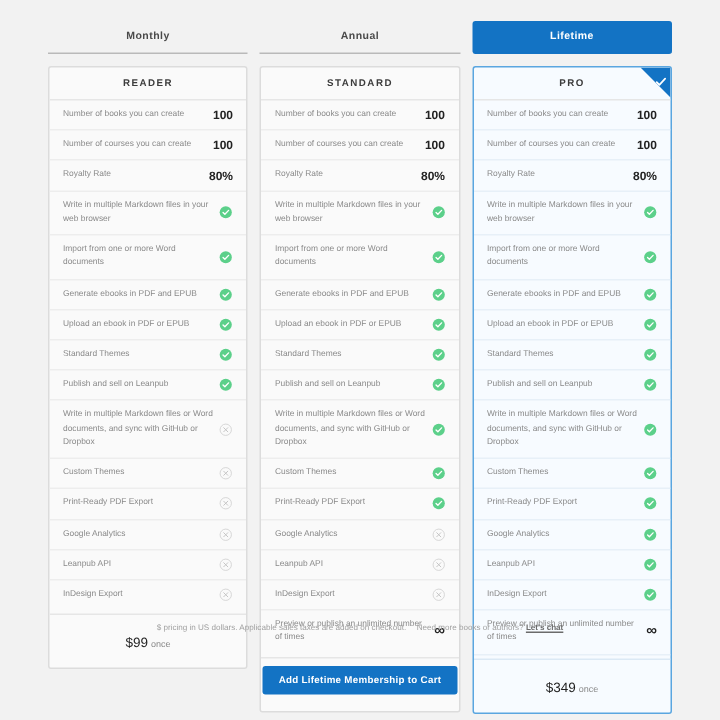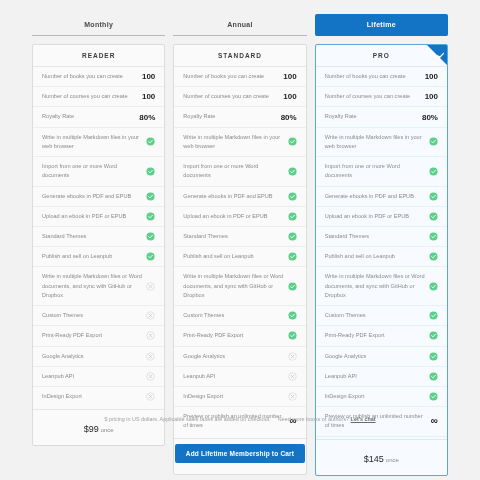--- a/index.html
+++ b/index.html
@@ -584,21 +584,21 @@
                 <circle cx="10" cy="10" r="9" fill="#5cd08a"></circle>
                 <path d="M6 10.3l2.7 2.7L14.2 7.2" stroke="#ffffff" stroke-width="2" fill="none" stroke-linecap="round" stroke-linejoin="round"></path>
               </svg>
             </div>
           </div>
           <div class="row">
             <div class="row-label">Preview or publish an unlimited number of times</div>
             <div class="row-value inf">∞</div>
           </div>
         </div>
-        <div class="price-row"><span class="price-amount">$145</span><span class="price-term">once</span></div>
+        <div class="price-row"><span class="price-amount">$349</span><span class="price-term">once</span></div>
       </div>
     </div>
 
   <div class="footnote">
     <span>$ pricing in US dollars. Applicable sales taxes are added on checkout.</span><span class="gap"></span><span>Need more books or authors?</span>
     <a href="#">Let's chat</a>
   </div>
 
   <div class="cta-wrap">
     <button class="cta">Add Lifetime Membership to Cart</button>

